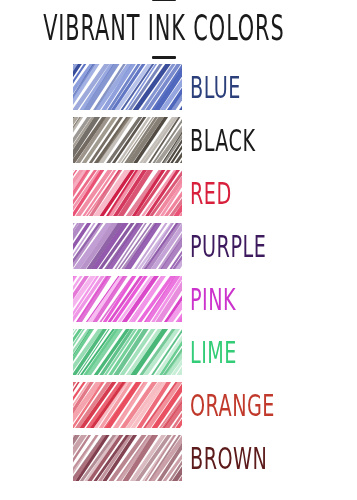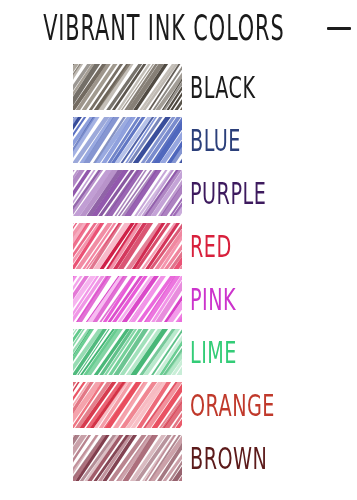--- a/index.html
+++ b/index.html
@@ -19,20 +19,21 @@
   .title-row {
     position: absolute;
     top: 6px;
     left: 0;
     width: 327px;
     height: 44px;
     display: flex;
     align-items: center;
     justify-content: center;
     gap: 13px;
+    flex-direction: column;
   }
   .title-dash {
     width: 24px;
     height: 3px;
     background: #1c1c1c;
     border-radius: 1px;
     flex: 0 0 auto;
   }
   .title-text {
     font-family: "DejaVu Sans Condensed", "Liberation Sans Narrow", "Liberation Sans", sans-serif;
@@ -90,20 +91,69 @@
 </head>
 <body>
 
 <div class="title-row">
   <span class="title-dash"></span>
   <span class="title-text">Vibrant Ink Colors</span>
   <span class="title-dash"></span>
 </div>
 
 <div class="swatch-list">
+    <div class="swatch-row">
+      <div class="swatch">
+        <svg viewBox="0 0 109 46" preserveAspectRatio="none">
+          <rect x="0" y="0" width="109" height="46" fill="#ffffff"></rect>
+          <g>
+            <line x1="-42.00" y1="48" x2="-8.20" y2="-2" stroke="#2f4596" stroke-width="2.29" stroke-opacity="0.88" stroke-linecap="butt"></line>
+            <line x1="-37.45" y1="48" x2="-4.78" y2="-2" stroke="#4a63bb" stroke-width="2.28" stroke-opacity="0.81" stroke-linecap="butt"></line>
+            <line x1="-33.94" y1="48" x2="1.53" y2="-2" stroke="#4a63bb" stroke-width="1.75" stroke-opacity="0.93" stroke-linecap="butt"></line>
+            <line x1="-30.42" y1="48" x2="5.27" y2="-2" stroke="#4a63bb" stroke-width="3.61" stroke-opacity="0.60" stroke-linecap="butt"></line>
+            <line x1="-25.42" y1="48" x2="8.27" y2="-2" stroke="#2f4596" stroke-width="3.22" stroke-opacity="0.96" stroke-linecap="butt"></line>
+            <line x1="-20.25" y1="48" x2="13.40" y2="-2" stroke="#4a63bb" stroke-width="2.10" stroke-opacity="0.90" stroke-linecap="butt"></line>
+            <line x1="-15.38" y1="48" x2="20.27" y2="-2" stroke="#7f93d8" stroke-width="3.78" stroke-opacity="0.89" stroke-linecap="butt"></line>
+            <line x1="-10.07" y1="48" x2="22.51" y2="-2" stroke="#2f4596" stroke-width="2.08" stroke-opacity="0.72" stroke-linecap="butt"></line>
+            <line x1="-7.45" y1="48" x2="24.84" y2="-2" stroke="#7f93d8" stroke-width="5.03" stroke-opacity="0.71" stroke-linecap="butt"></line>
+            <line x1="0.52" y1="48" x2="35.25" y2="-2" stroke="#4a63bb" stroke-width="4.44" stroke-opacity="0.55" stroke-linecap="butt"></line>
+            <line x1="7.24" y1="48" x2="40.10" y2="-2" stroke="#7f93d8" stroke-width="3.57" stroke-opacity="0.80" stroke-linecap="butt"></line>
+            <line x1="12.30" y1="48" x2="44.66" y2="-2" stroke="#4a63bb" stroke-width="5.29" stroke-opacity="0.67" stroke-linecap="butt"></line>
+            <line x1="20.20" y1="48" x2="52.76" y2="-2" stroke="#2f4596" stroke-width="2.34" stroke-opacity="0.58" stroke-linecap="butt"></line>
+            <line x1="22.90" y1="48" x2="57.88" y2="-2" stroke="#7f93d8" stroke-width="4.41" stroke-opacity="0.79" stroke-linecap="butt"></line>
+            <line x1="29.56" y1="48" x2="61.67" y2="-2" stroke="#7f93d8" stroke-width="4.23" stroke-opacity="0.88" stroke-linecap="butt"></line>
+            <line x1="34.75" y1="48" x2="67.31" y2="-2" stroke="#4a63bb" stroke-width="2.78" stroke-opacity="0.79" stroke-linecap="butt"></line>
+            <line x1="38.53" y1="48" x2="71.97" y2="-2" stroke="#4a63bb" stroke-width="3.10" stroke-opacity="0.87" stroke-linecap="butt"></line>
+            <line x1="42.56" y1="48" x2="77.92" y2="-2" stroke="#7f93d8" stroke-width="3.67" stroke-opacity="0.57" stroke-linecap="butt"></line>
+            <line x1="47.38" y1="48" x2="81.45" y2="-2" stroke="#2f4596" stroke-width="2.00" stroke-opacity="0.83" stroke-linecap="butt"></line>
+            <line x1="51.92" y1="48" x2="84.29" y2="-2" stroke="#7f93d8" stroke-width="1.71" stroke-opacity="0.96" stroke-linecap="butt"></line>
+            <line x1="55.40" y1="48" x2="89.27" y2="-2" stroke="#2f4596" stroke-width="2.89" stroke-opacity="0.65" stroke-linecap="butt"></line>
+            <line x1="61.12" y1="48" x2="96.48" y2="-2" stroke="#2f4596" stroke-width="4.61" stroke-opacity="0.95" stroke-linecap="butt"></line>
+            <line x1="68.22" y1="48" x2="102.10" y2="-2" stroke="#4a63bb" stroke-width="3.06" stroke-opacity="0.68" stroke-linecap="butt"></line>
+            <line x1="73.14" y1="48" x2="107.16" y2="-2" stroke="#4a63bb" stroke-width="3.77" stroke-opacity="0.74" stroke-linecap="butt"></line>
+            <line x1="78.82" y1="48" x2="112.12" y2="-2" stroke="#4a63bb" stroke-width="3.07" stroke-opacity="0.90" stroke-linecap="butt"></line>
+            <line x1="82.51" y1="48" x2="115.92" y2="-2" stroke="#4a63bb" stroke-width="4.68" stroke-opacity="0.97" stroke-linecap="butt"></line>
+            <line x1="88.26" y1="48" x2="123.20" y2="-2" stroke="#7f93d8" stroke-width="4.54" stroke-opacity="0.83" stroke-linecap="butt"></line>
+            <line x1="94.70" y1="48" x2="128.25" y2="-2" stroke="#4a63bb" stroke-width="3.51" stroke-opacity="0.98" stroke-linecap="butt"></line>
+            <line x1="98.73" y1="48" x2="131.92" y2="-2" stroke="#4a63bb" stroke-width="4.17" stroke-opacity="0.68" stroke-linecap="butt"></line>
+            <line x1="105.26" y1="48" x2="140.67" y2="-2" stroke="#4a63bb" stroke-width="1.44" stroke-opacity="0.68" stroke-linecap="butt"></line>
+            <line x1="107.72" y1="48" x2="139.89" y2="-2" stroke="#2f4596" stroke-width="3.95" stroke-opacity="0.89" stroke-linecap="butt"></line>
+            <line x1="114.51" y1="48" x2="149.72" y2="-2" stroke="#4a63bb" stroke-width="4.84" stroke-opacity="0.99" stroke-linecap="butt"></line>
+            <line x1="121.07" y1="48" x2="155.37" y2="-2" stroke="#2f4596" stroke-width="1.85" stroke-opacity="0.90" stroke-linecap="butt"></line>
+            <line x1="125.25" y1="48" x2="161.10" y2="-2" stroke="#2f4596" stroke-width="3.13" stroke-opacity="0.79" stroke-linecap="butt"></line>
+            <line x1="130.05" y1="48" x2="162.11" y2="-2" stroke="#2f4596" stroke-width="1.37" stroke-opacity="0.59" stroke-linecap="butt"></line>
+            <line x1="132.98" y1="48" x2="166.50" y2="-2" stroke="#4a63bb" stroke-width="2.54" stroke-opacity="0.94" stroke-linecap="butt"></line>
+            <line x1="137.44" y1="48" x2="171.28" y2="-2" stroke="#7f93d8" stroke-width="3.52" stroke-opacity="0.78" stroke-linecap="butt"></line>
+            <line x1="143.32" y1="48" x2="175.34" y2="-2" stroke="#2f4596" stroke-width="5.10" stroke-opacity="0.57" stroke-linecap="butt"></line>
+            <line x1="149.14" y1="48" x2="184.90" y2="-2" stroke="#2f4596" stroke-width="4.97" stroke-opacity="0.78" stroke-linecap="butt"></line>
+          </g>
+        </svg>
+      </div>
+      <div class="swatch-label" style="color: rgb(43, 63, 122);">Blue</div>
+    </div>
     <div class="swatch-row">
       <div class="swatch">
         <svg viewBox="0 0 109 46" preserveAspectRatio="none">
           <rect x="0" y="0" width="109" height="46" fill="#ffffff"></rect>
           <g>
             <line x1="-42.00" y1="48" x2="-9.78" y2="-2" stroke="#4a443b" stroke-width="1.69" stroke-opacity="0.92" stroke-linecap="butt"></line>
             <line x1="-37.98" y1="48" x2="-4.83" y2="-2" stroke="#4a443b" stroke-width="1.16" stroke-opacity="0.62" stroke-linecap="butt"></line>
             <line x1="-34.06" y1="48" x2="0.61" y2="-2" stroke="#4a443b" stroke-width="3.22" stroke-opacity="0.95" stroke-linecap="butt"></line>
             <line x1="-29.78" y1="48" x2="4.88" y2="-2" stroke="#9a9287" stroke-width="3.74" stroke-opacity="0.82" stroke-linecap="butt"></line>
             <line x1="-25.61" y1="48" x2="8.50" y2="-2" stroke="#6b6358" stroke-width="1.20" stroke-opacity="0.89" stroke-linecap="butt"></line>
@@ -147,120 +197,20 @@
           </g>
         </svg>
       </div>
       <div class="swatch-label" style="color: rgb(26, 26, 26);">Black</div>
     </div>
     <div class="swatch-row">
       <div class="swatch">
         <svg viewBox="0 0 109 46" preserveAspectRatio="none">
           <rect x="0" y="0" width="109" height="46" fill="#ffffff"></rect>
           <g>
-            <line x1="-42.00" y1="48" x2="-8.20" y2="-2" stroke="#2f4596" stroke-width="2.29" stroke-opacity="0.88" stroke-linecap="butt"></line>
-            <line x1="-37.45" y1="48" x2="-4.78" y2="-2" stroke="#4a63bb" stroke-width="2.28" stroke-opacity="0.81" stroke-linecap="butt"></line>
-            <line x1="-33.94" y1="48" x2="1.53" y2="-2" stroke="#4a63bb" stroke-width="1.75" stroke-opacity="0.93" stroke-linecap="butt"></line>
-            <line x1="-30.42" y1="48" x2="5.27" y2="-2" stroke="#4a63bb" stroke-width="3.61" stroke-opacity="0.60" stroke-linecap="butt"></line>
-            <line x1="-25.42" y1="48" x2="8.27" y2="-2" stroke="#2f4596" stroke-width="3.22" stroke-opacity="0.96" stroke-linecap="butt"></line>
-            <line x1="-20.25" y1="48" x2="13.40" y2="-2" stroke="#4a63bb" stroke-width="2.10" stroke-opacity="0.90" stroke-linecap="butt"></line>
-            <line x1="-15.38" y1="48" x2="20.27" y2="-2" stroke="#7f93d8" stroke-width="3.78" stroke-opacity="0.89" stroke-linecap="butt"></line>
-            <line x1="-10.07" y1="48" x2="22.51" y2="-2" stroke="#2f4596" stroke-width="2.08" stroke-opacity="0.72" stroke-linecap="butt"></line>
-            <line x1="-7.45" y1="48" x2="24.84" y2="-2" stroke="#7f93d8" stroke-width="5.03" stroke-opacity="0.71" stroke-linecap="butt"></line>
-            <line x1="0.52" y1="48" x2="35.25" y2="-2" stroke="#4a63bb" stroke-width="4.44" stroke-opacity="0.55" stroke-linecap="butt"></line>
-            <line x1="7.24" y1="48" x2="40.10" y2="-2" stroke="#7f93d8" stroke-width="3.57" stroke-opacity="0.80" stroke-linecap="butt"></line>
-            <line x1="12.30" y1="48" x2="44.66" y2="-2" stroke="#4a63bb" stroke-width="5.29" stroke-opacity="0.67" stroke-linecap="butt"></line>
-            <line x1="20.20" y1="48" x2="52.76" y2="-2" stroke="#2f4596" stroke-width="2.34" stroke-opacity="0.58" stroke-linecap="butt"></line>
-            <line x1="22.90" y1="48" x2="57.88" y2="-2" stroke="#7f93d8" stroke-width="4.41" stroke-opacity="0.79" stroke-linecap="butt"></line>
-            <line x1="29.56" y1="48" x2="61.67" y2="-2" stroke="#7f93d8" stroke-width="4.23" stroke-opacity="0.88" stroke-linecap="butt"></line>
-            <line x1="34.75" y1="48" x2="67.31" y2="-2" stroke="#4a63bb" stroke-width="2.78" stroke-opacity="0.79" stroke-linecap="butt"></line>
-            <line x1="38.53" y1="48" x2="71.97" y2="-2" stroke="#4a63bb" stroke-width="3.10" stroke-opacity="0.87" stroke-linecap="butt"></line>
-            <line x1="42.56" y1="48" x2="77.92" y2="-2" stroke="#7f93d8" stroke-width="3.67" stroke-opacity="0.57" stroke-linecap="butt"></line>
-            <line x1="47.38" y1="48" x2="81.45" y2="-2" stroke="#2f4596" stroke-width="2.00" stroke-opacity="0.83" stroke-linecap="butt"></line>
-            <line x1="51.92" y1="48" x2="84.29" y2="-2" stroke="#7f93d8" stroke-width="1.71" stroke-opacity="0.96" stroke-linecap="butt"></line>
-            <line x1="55.40" y1="48" x2="89.27" y2="-2" stroke="#2f4596" stroke-width="2.89" stroke-opacity="0.65" stroke-linecap="butt"></line>
-            <line x1="61.12" y1="48" x2="96.48" y2="-2" stroke="#2f4596" stroke-width="4.61" stroke-opacity="0.95" stroke-linecap="butt"></line>
-            <line x1="68.22" y1="48" x2="102.10" y2="-2" stroke="#4a63bb" stroke-width="3.06" stroke-opacity="0.68" stroke-linecap="butt"></line>
-            <line x1="73.14" y1="48" x2="107.16" y2="-2" stroke="#4a63bb" stroke-width="3.77" stroke-opacity="0.74" stroke-linecap="butt"></line>
-            <line x1="78.82" y1="48" x2="112.12" y2="-2" stroke="#4a63bb" stroke-width="3.07" stroke-opacity="0.90" stroke-linecap="butt"></line>
-            <line x1="82.51" y1="48" x2="115.92" y2="-2" stroke="#4a63bb" stroke-width="4.68" stroke-opacity="0.97" stroke-linecap="butt"></line>
-            <line x1="88.26" y1="48" x2="123.20" y2="-2" stroke="#7f93d8" stroke-width="4.54" stroke-opacity="0.83" stroke-linecap="butt"></line>
-            <line x1="94.70" y1="48" x2="128.25" y2="-2" stroke="#4a63bb" stroke-width="3.51" stroke-opacity="0.98" stroke-linecap="butt"></line>
-            <line x1="98.73" y1="48" x2="131.92" y2="-2" stroke="#4a63bb" stroke-width="4.17" stroke-opacity="0.68" stroke-linecap="butt"></line>
-            <line x1="105.26" y1="48" x2="140.67" y2="-2" stroke="#4a63bb" stroke-width="1.44" stroke-opacity="0.68" stroke-linecap="butt"></line>
-            <line x1="107.72" y1="48" x2="139.89" y2="-2" stroke="#2f4596" stroke-width="3.95" stroke-opacity="0.89" stroke-linecap="butt"></line>
-            <line x1="114.51" y1="48" x2="149.72" y2="-2" stroke="#4a63bb" stroke-width="4.84" stroke-opacity="0.99" stroke-linecap="butt"></line>
-            <line x1="121.07" y1="48" x2="155.37" y2="-2" stroke="#2f4596" stroke-width="1.85" stroke-opacity="0.90" stroke-linecap="butt"></line>
-            <line x1="125.25" y1="48" x2="161.10" y2="-2" stroke="#2f4596" stroke-width="3.13" stroke-opacity="0.79" stroke-linecap="butt"></line>
-            <line x1="130.05" y1="48" x2="162.11" y2="-2" stroke="#2f4596" stroke-width="1.37" stroke-opacity="0.59" stroke-linecap="butt"></line>
-            <line x1="132.98" y1="48" x2="166.50" y2="-2" stroke="#4a63bb" stroke-width="2.54" stroke-opacity="0.94" stroke-linecap="butt"></line>
-            <line x1="137.44" y1="48" x2="171.28" y2="-2" stroke="#7f93d8" stroke-width="3.52" stroke-opacity="0.78" stroke-linecap="butt"></line>
-            <line x1="143.32" y1="48" x2="175.34" y2="-2" stroke="#2f4596" stroke-width="5.10" stroke-opacity="0.57" stroke-linecap="butt"></line>
-            <line x1="149.14" y1="48" x2="184.90" y2="-2" stroke="#2f4596" stroke-width="4.97" stroke-opacity="0.78" stroke-linecap="butt"></line>
-          </g>
-        </svg>
-      </div>
-      <div class="swatch-label" style="color: rgb(43, 63, 122);">Blue</div>
-    </div>
-    <div class="swatch-row">
-      <div class="swatch">
-        <svg viewBox="0 0 109 46" preserveAspectRatio="none">
-          <rect x="0" y="0" width="109" height="46" fill="#ffffff"></rect>
-          <g>
-            <line x1="-42.00" y1="48" x2="-8.13" y2="-2" stroke="#8b4fa8" stroke-width="3.51" stroke-opacity="0.84" stroke-linecap="butt"></line>
-            <line x1="-35.90" y1="48" x2="-3.21" y2="-2" stroke="#8b4fa8" stroke-width="2.14" stroke-opacity="0.77" stroke-linecap="butt"></line>
-            <line x1="-33.37" y1="48" x2="0.14" y2="-2" stroke="#8b4fa8" stroke-width="4.87" stroke-opacity="0.56" stroke-linecap="butt"></line>
-            <line x1="-26.49" y1="48" x2="6.25" y2="-2" stroke="#8b4fa8" stroke-width="1.77" stroke-opacity="0.60" stroke-linecap="butt"></line>
-            <line x1="-22.74" y1="48" x2="10.32" y2="-2" stroke="#8b4fa8" stroke-width="4.69" stroke-opacity="0.67" stroke-linecap="butt"></line>
-            <line x1="-16.07" y1="48" x2="17.44" y2="-2" stroke="#8b4fa8" stroke-width="3.52" stroke-opacity="0.95" stroke-linecap="butt"></line>
-            <line x1="-10.31" y1="48" x2="22.93" y2="-2" stroke="#b084c9" stroke-width="1.61" stroke-opacity="0.76" stroke-linecap="butt"></line>
-            <line x1="-6.98" y1="48" x2="27.97" y2="-2" stroke="#6b2f8a" stroke-width="2.23" stroke-opacity="0.72" stroke-linecap="butt"></line>
-            <line x1="-3.92" y1="48" x2="29.81" y2="-2" stroke="#8b4fa8" stroke-width="2.93" stroke-opacity="0.61" stroke-linecap="butt"></line>
-            <line x1="1.91" y1="48" x2="37.58" y2="-2" stroke="#b084c9" stroke-width="5.28" stroke-opacity="0.79" stroke-linecap="butt"></line>
-            <line x1="8.28" y1="48" x2="43.55" y2="-2" stroke="#8b4fa8" stroke-width="4.93" stroke-opacity="0.61" stroke-linecap="butt"></line>
-            <line x1="14.61" y1="48" x2="48.84" y2="-2" stroke="#6b2f8a" stroke-width="4.34" stroke-opacity="0.75" stroke-linecap="butt"></line>
-            <line x1="19.81" y1="48" x2="54.06" y2="-2" stroke="#8b4fa8" stroke-width="4.90" stroke-opacity="0.94" stroke-linecap="butt"></line>
-            <line x1="25.80" y1="48" x2="61.07" y2="-2" stroke="#6b2f8a" stroke-width="3.12" stroke-opacity="0.80" stroke-linecap="butt"></line>
-            <line x1="31.40" y1="48" x2="66.36" y2="-2" stroke="#6b2f8a" stroke-width="2.59" stroke-opacity="0.71" stroke-linecap="butt"></line>
-            <line x1="35.07" y1="48" x2="68.90" y2="-2" stroke="#8b4fa8" stroke-width="4.77" stroke-opacity="0.87" stroke-linecap="butt"></line>
-            <line x1="41.14" y1="48" x2="74.26" y2="-2" stroke="#6b2f8a" stroke-width="1.54" stroke-opacity="0.58" stroke-linecap="butt"></line>
-            <line x1="44.48" y1="48" x2="79.60" y2="-2" stroke="#6b2f8a" stroke-width="1.62" stroke-opacity="0.64" stroke-linecap="butt"></line>
-            <line x1="48.83" y1="48" x2="84.10" y2="-2" stroke="#6b2f8a" stroke-width="3.13" stroke-opacity="0.56" stroke-linecap="butt"></line>
-            <line x1="53.41" y1="48" x2="86.85" y2="-2" stroke="#8b4fa8" stroke-width="5.22" stroke-opacity="0.89" stroke-linecap="butt"></line>
-            <line x1="61.07" y1="48" x2="94.70" y2="-2" stroke="#b084c9" stroke-width="1.99" stroke-opacity="0.72" stroke-linecap="butt"></line>
-            <line x1="64.51" y1="48" x2="100.38" y2="-2" stroke="#b084c9" stroke-width="2.40" stroke-opacity="0.58" stroke-linecap="butt"></line>
-            <line x1="68.20" y1="48" x2="101.28" y2="-2" stroke="#b084c9" stroke-width="1.78" stroke-opacity="0.77" stroke-linecap="butt"></line>
-            <line x1="70.43" y1="48" x2="105.62" y2="-2" stroke="#6b2f8a" stroke-width="2.09" stroke-opacity="0.68" stroke-linecap="butt"></line>
-            <line x1="73.54" y1="48" x2="107.26" y2="-2" stroke="#8b4fa8" stroke-width="4.71" stroke-opacity="0.68" stroke-linecap="butt"></line>
-            <line x1="79.04" y1="48" x2="113.19" y2="-2" stroke="#b084c9" stroke-width="4.25" stroke-opacity="0.75" stroke-linecap="butt"></line>
-            <line x1="85.53" y1="48" x2="118.65" y2="-2" stroke="#8b4fa8" stroke-width="3.17" stroke-opacity="0.56" stroke-linecap="butt"></line>
-            <line x1="89.19" y1="48" x2="123.51" y2="-2" stroke="#8b4fa8" stroke-width="5.16" stroke-opacity="0.71" stroke-linecap="butt"></line>
-            <line x1="96.27" y1="48" x2="130.27" y2="-2" stroke="#8b4fa8" stroke-width="1.90" stroke-opacity="0.85" stroke-linecap="butt"></line>
-            <line x1="99.27" y1="48" x2="135.25" y2="-2" stroke="#8b4fa8" stroke-width="2.46" stroke-opacity="0.84" stroke-linecap="butt"></line>
-            <line x1="102.95" y1="48" x2="136.35" y2="-2" stroke="#b084c9" stroke-width="4.49" stroke-opacity="0.67" stroke-linecap="butt"></line>
-            <line x1="110.35" y1="48" x2="143.19" y2="-2" stroke="#8b4fa8" stroke-width="4.12" stroke-opacity="0.81" stroke-linecap="butt"></line>
-            <line x1="116.30" y1="48" x2="149.12" y2="-2" stroke="#8b4fa8" stroke-width="3.73" stroke-opacity="0.95" stroke-linecap="butt"></line>
-            <line x1="122.54" y1="48" x2="158.39" y2="-2" stroke="#8b4fa8" stroke-width="2.53" stroke-opacity="0.61" stroke-linecap="butt"></line>
-            <line x1="126.32" y1="48" x2="161.44" y2="-2" stroke="#8b4fa8" stroke-width="1.67" stroke-opacity="0.95" stroke-linecap="butt"></line>
-            <line x1="128.66" y1="48" x2="164.22" y2="-2" stroke="#8b4fa8" stroke-width="4.35" stroke-opacity="0.57" stroke-linecap="butt"></line>
-            <line x1="135.65" y1="48" x2="170.14" y2="-2" stroke="#b084c9" stroke-width="2.28" stroke-opacity="0.56" stroke-linecap="butt"></line>
-            <line x1="139.60" y1="48" x2="173.51" y2="-2" stroke="#6b2f8a" stroke-width="3.91" stroke-opacity="0.91" stroke-linecap="butt"></line>
-            <line x1="144.79" y1="48" x2="176.94" y2="-2" stroke="#b084c9" stroke-width="1.50" stroke-opacity="0.87" stroke-linecap="butt"></line>
-            <line x1="148.98" y1="48" x2="181.58" y2="-2" stroke="#6b2f8a" stroke-width="1.58" stroke-opacity="0.96" stroke-linecap="butt"></line>
-            <line x1="153.46" y1="48" x2="187.64" y2="-2" stroke="#b084c9" stroke-width="4.89" stroke-opacity="0.79" stroke-linecap="butt"></line>
-          </g>
-        </svg>
-      </div>
-      <div class="swatch-label" style="color: rgb(61, 26, 94);">Purple</div>
-    </div>
-    <div class="swatch-row">
-      <div class="swatch">
-        <svg viewBox="0 0 109 46" preserveAspectRatio="none">
-          <rect x="0" y="0" width="109" height="46" fill="#ffffff"></rect>
-          <g>
             <line x1="-42.00" y1="48" x2="-8.03" y2="-2" stroke="#e8456b" stroke-width="2.14" stroke-opacity="0.82" stroke-linecap="butt"></line>
             <line x1="-38.57" y1="48" x2="-3.77" y2="-2" stroke="#e8456b" stroke-width="2.16" stroke-opacity="0.67" stroke-linecap="butt"></line>
             <line x1="-36.05" y1="48" x2="-0.97" y2="-2" stroke="#cf2048" stroke-width="4.69" stroke-opacity="0.79" stroke-linecap="butt"></line>
             <line x1="-29.23" y1="48" x2="4.79" y2="-2" stroke="#e8456b" stroke-width="1.35" stroke-opacity="0.86" stroke-linecap="butt"></line>
             <line x1="-26.17" y1="48" x2="9.80" y2="-2" stroke="#e8456b" stroke-width="3.41" stroke-opacity="0.56" stroke-linecap="butt"></line>
             <line x1="-21.36" y1="48" x2="14.35" y2="-2" stroke="#f2839f" stroke-width="4.62" stroke-opacity="0.66" stroke-linecap="butt"></line>
             <line x1="-15.29" y1="48" x2="16.85" y2="-2" stroke="#e8456b" stroke-width="3.15" stroke-opacity="0.76" stroke-linecap="butt"></line>
             <line x1="-10.87" y1="48" x2="23.86" y2="-2" stroke="#e8456b" stroke-width="2.65" stroke-opacity="0.79" stroke-linecap="butt"></line>
             <line x1="-6.69" y1="48" x2="28.11" y2="-2" stroke="#f2839f" stroke-width="2.75" stroke-opacity="0.86" stroke-linecap="butt"></line>
             <line x1="-1.80" y1="48" x2="30.65" y2="-2" stroke="#e8456b" stroke-width="3.30" stroke-opacity="0.93" stroke-linecap="butt"></line>
@@ -293,20 +243,71 @@
             <line x1="133.94" y1="48" x2="167.92" y2="-2" stroke="#f2839f" stroke-width="3.31" stroke-opacity="0.96" stroke-linecap="butt"></line>
             <line x1="138.25" y1="48" x2="172.51" y2="-2" stroke="#e8456b" stroke-width="1.60" stroke-opacity="0.86" stroke-linecap="butt"></line>
             <line x1="140.66" y1="48" x2="174.67" y2="-2" stroke="#f2839f" stroke-width="3.55" stroke-opacity="0.56" stroke-linecap="butt"></line>
             <line x1="144.78" y1="48" x2="177.17" y2="-2" stroke="#f2839f" stroke-width="1.33" stroke-opacity="0.56" stroke-linecap="butt"></line>
             <line x1="148.07" y1="48" x2="180.19" y2="-2" stroke="#f2839f" stroke-width="5.05" stroke-opacity="0.58" stroke-linecap="butt"></line>
             <line x1="154.33" y1="48" x2="190.04" y2="-2" stroke="#cf2048" stroke-width="1.14" stroke-opacity="0.63" stroke-linecap="butt"></line>
           </g>
         </svg>
       </div>
       <div class="swatch-label" style="color: rgb(216, 32, 60);">Red</div>
+    </div>
+    <div class="swatch-row">
+      <div class="swatch">
+        <svg viewBox="0 0 109 46" preserveAspectRatio="none">
+          <rect x="0" y="0" width="109" height="46" fill="#ffffff"></rect>
+          <g>
+            <line x1="-42.00" y1="48" x2="-8.13" y2="-2" stroke="#8b4fa8" stroke-width="3.51" stroke-opacity="0.84" stroke-linecap="butt"></line>
+            <line x1="-35.90" y1="48" x2="-3.21" y2="-2" stroke="#8b4fa8" stroke-width="2.14" stroke-opacity="0.77" stroke-linecap="butt"></line>
+            <line x1="-33.37" y1="48" x2="0.14" y2="-2" stroke="#8b4fa8" stroke-width="4.87" stroke-opacity="0.56" stroke-linecap="butt"></line>
+            <line x1="-26.49" y1="48" x2="6.25" y2="-2" stroke="#8b4fa8" stroke-width="1.77" stroke-opacity="0.60" stroke-linecap="butt"></line>
+            <line x1="-22.74" y1="48" x2="10.32" y2="-2" stroke="#8b4fa8" stroke-width="4.69" stroke-opacity="0.67" stroke-linecap="butt"></line>
+            <line x1="-16.07" y1="48" x2="17.44" y2="-2" stroke="#8b4fa8" stroke-width="3.52" stroke-opacity="0.95" stroke-linecap="butt"></line>
+            <line x1="-10.31" y1="48" x2="22.93" y2="-2" stroke="#b084c9" stroke-width="1.61" stroke-opacity="0.76" stroke-linecap="butt"></line>
+            <line x1="-6.98" y1="48" x2="27.97" y2="-2" stroke="#6b2f8a" stroke-width="2.23" stroke-opacity="0.72" stroke-linecap="butt"></line>
+            <line x1="-3.92" y1="48" x2="29.81" y2="-2" stroke="#8b4fa8" stroke-width="2.93" stroke-opacity="0.61" stroke-linecap="butt"></line>
+            <line x1="1.91" y1="48" x2="37.58" y2="-2" stroke="#b084c9" stroke-width="5.28" stroke-opacity="0.79" stroke-linecap="butt"></line>
+            <line x1="8.28" y1="48" x2="43.55" y2="-2" stroke="#8b4fa8" stroke-width="4.93" stroke-opacity="0.61" stroke-linecap="butt"></line>
+            <line x1="14.61" y1="48" x2="48.84" y2="-2" stroke="#6b2f8a" stroke-width="4.34" stroke-opacity="0.75" stroke-linecap="butt"></line>
+            <line x1="19.81" y1="48" x2="54.06" y2="-2" stroke="#8b4fa8" stroke-width="4.90" stroke-opacity="0.94" stroke-linecap="butt"></line>
+            <line x1="25.80" y1="48" x2="61.07" y2="-2" stroke="#6b2f8a" stroke-width="3.12" stroke-opacity="0.80" stroke-linecap="butt"></line>
+            <line x1="31.40" y1="48" x2="66.36" y2="-2" stroke="#6b2f8a" stroke-width="2.59" stroke-opacity="0.71" stroke-linecap="butt"></line>
+            <line x1="35.07" y1="48" x2="68.90" y2="-2" stroke="#8b4fa8" stroke-width="4.77" stroke-opacity="0.87" stroke-linecap="butt"></line>
+            <line x1="41.14" y1="48" x2="74.26" y2="-2" stroke="#6b2f8a" stroke-width="1.54" stroke-opacity="0.58" stroke-linecap="butt"></line>
+            <line x1="44.48" y1="48" x2="79.60" y2="-2" stroke="#6b2f8a" stroke-width="1.62" stroke-opacity="0.64" stroke-linecap="butt"></line>
+            <line x1="48.83" y1="48" x2="84.10" y2="-2" stroke="#6b2f8a" stroke-width="3.13" stroke-opacity="0.56" stroke-linecap="butt"></line>
+            <line x1="53.41" y1="48" x2="86.85" y2="-2" stroke="#8b4fa8" stroke-width="5.22" stroke-opacity="0.89" stroke-linecap="butt"></line>
+            <line x1="61.07" y1="48" x2="94.70" y2="-2" stroke="#b084c9" stroke-width="1.99" stroke-opacity="0.72" stroke-linecap="butt"></line>
+            <line x1="64.51" y1="48" x2="100.38" y2="-2" stroke="#b084c9" stroke-width="2.40" stroke-opacity="0.58" stroke-linecap="butt"></line>
+            <line x1="68.20" y1="48" x2="101.28" y2="-2" stroke="#b084c9" stroke-width="1.78" stroke-opacity="0.77" stroke-linecap="butt"></line>
+            <line x1="70.43" y1="48" x2="105.62" y2="-2" stroke="#6b2f8a" stroke-width="2.09" stroke-opacity="0.68" stroke-linecap="butt"></line>
+            <line x1="73.54" y1="48" x2="107.26" y2="-2" stroke="#8b4fa8" stroke-width="4.71" stroke-opacity="0.68" stroke-linecap="butt"></line>
+            <line x1="79.04" y1="48" x2="113.19" y2="-2" stroke="#b084c9" stroke-width="4.25" stroke-opacity="0.75" stroke-linecap="butt"></line>
+            <line x1="85.53" y1="48" x2="118.65" y2="-2" stroke="#8b4fa8" stroke-width="3.17" stroke-opacity="0.56" stroke-linecap="butt"></line>
+            <line x1="89.19" y1="48" x2="123.51" y2="-2" stroke="#8b4fa8" stroke-width="5.16" stroke-opacity="0.71" stroke-linecap="butt"></line>
+            <line x1="96.27" y1="48" x2="130.27" y2="-2" stroke="#8b4fa8" stroke-width="1.90" stroke-opacity="0.85" stroke-linecap="butt"></line>
+            <line x1="99.27" y1="48" x2="135.25" y2="-2" stroke="#8b4fa8" stroke-width="2.46" stroke-opacity="0.84" stroke-linecap="butt"></line>
+            <line x1="102.95" y1="48" x2="136.35" y2="-2" stroke="#b084c9" stroke-width="4.49" stroke-opacity="0.67" stroke-linecap="butt"></line>
+            <line x1="110.35" y1="48" x2="143.19" y2="-2" stroke="#8b4fa8" stroke-width="4.12" stroke-opacity="0.81" stroke-linecap="butt"></line>
+            <line x1="116.30" y1="48" x2="149.12" y2="-2" stroke="#8b4fa8" stroke-width="3.73" stroke-opacity="0.95" stroke-linecap="butt"></line>
+            <line x1="122.54" y1="48" x2="158.39" y2="-2" stroke="#8b4fa8" stroke-width="2.53" stroke-opacity="0.61" stroke-linecap="butt"></line>
+            <line x1="126.32" y1="48" x2="161.44" y2="-2" stroke="#8b4fa8" stroke-width="1.67" stroke-opacity="0.95" stroke-linecap="butt"></line>
+            <line x1="128.66" y1="48" x2="164.22" y2="-2" stroke="#8b4fa8" stroke-width="4.35" stroke-opacity="0.57" stroke-linecap="butt"></line>
+            <line x1="135.65" y1="48" x2="170.14" y2="-2" stroke="#b084c9" stroke-width="2.28" stroke-opacity="0.56" stroke-linecap="butt"></line>
+            <line x1="139.60" y1="48" x2="173.51" y2="-2" stroke="#6b2f8a" stroke-width="3.91" stroke-opacity="0.91" stroke-linecap="butt"></line>
+            <line x1="144.79" y1="48" x2="176.94" y2="-2" stroke="#b084c9" stroke-width="1.50" stroke-opacity="0.87" stroke-linecap="butt"></line>
+            <line x1="148.98" y1="48" x2="181.58" y2="-2" stroke="#6b2f8a" stroke-width="1.58" stroke-opacity="0.96" stroke-linecap="butt"></line>
+            <line x1="153.46" y1="48" x2="187.64" y2="-2" stroke="#b084c9" stroke-width="4.89" stroke-opacity="0.79" stroke-linecap="butt"></line>
+          </g>
+        </svg>
+      </div>
+      <div class="swatch-label" style="color: rgb(61, 26, 94);">Purple</div>
     </div>
     <div class="swatch-row">
       <div class="swatch">
         <svg viewBox="0 0 109 46" preserveAspectRatio="none">
           <rect x="0" y="0" width="109" height="46" fill="#ffffff"></rect>
           <g>
             <line x1="-42.00" y1="48" x2="-9.20" y2="-2" stroke="#f294e8" stroke-width="1.97" stroke-opacity="0.73" stroke-linecap="butt"></line>
             <line x1="-38.99" y1="48" x2="-5.93" y2="-2" stroke="#e85ad8" stroke-width="2.61" stroke-opacity="0.89" stroke-linecap="butt"></line>
             <line x1="-35.69" y1="48" x2="-0.93" y2="-2" stroke="#e85ad8" stroke-width="2.55" stroke-opacity="0.94" stroke-linecap="butt"></line>
             <line x1="-32.04" y1="48" x2="1.66" y2="-2" stroke="#e85ad8" stroke-width="1.26" stroke-opacity="0.93" stroke-linecap="butt"></line>

